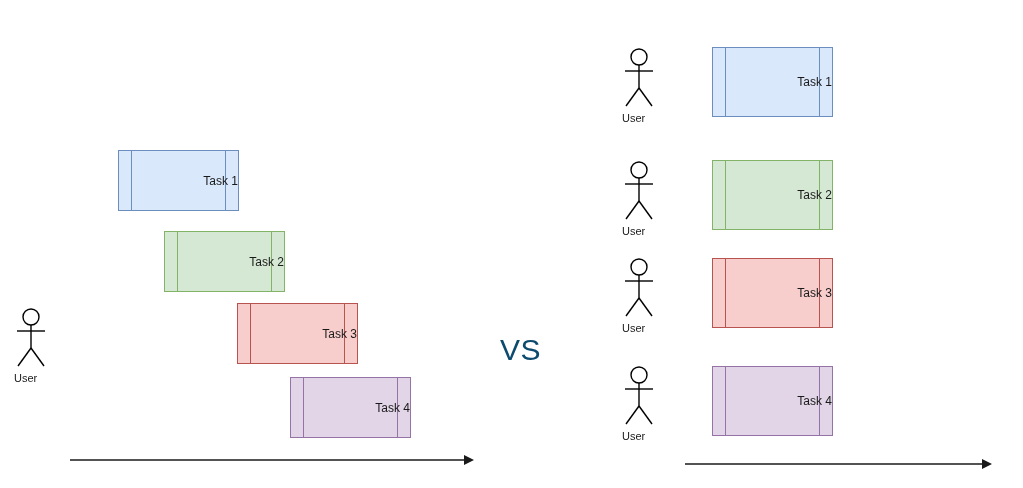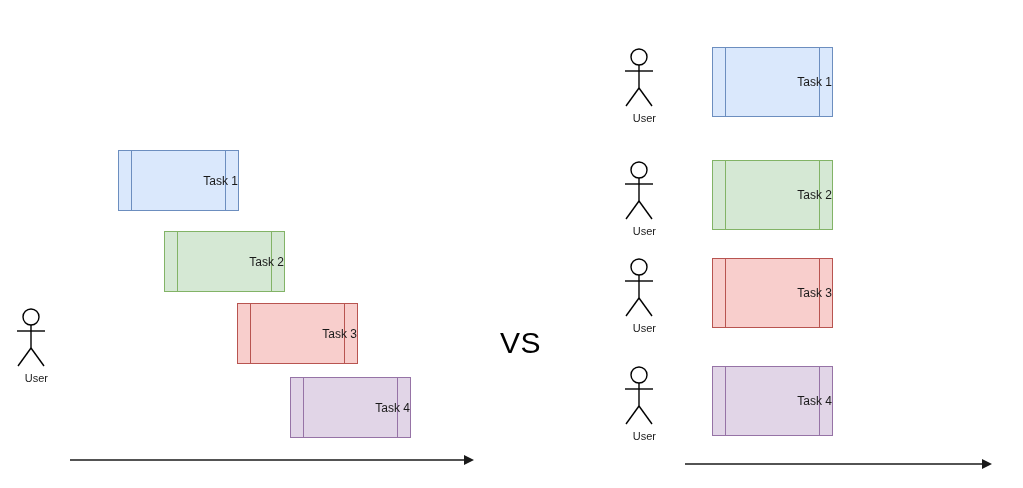--- a/index.html
+++ b/index.html
@@ -49,21 +49,21 @@
     pointer-events: none;
   }
 
   
   .actor {
     position: absolute;
     width: 34px;
   }
   .actor svg { display: block; }
   .actor-label {
-    text-align: right;
+    text-align: left;
     font-size: 11px;
     line-height: 13px;
     color: #1a1a1a;
     margin-top: 2px;
     font-family: "Liberation Sans", sans-serif;
     white-space: nowrap;
   }
 
   
   .timeline { position: absolute; }
@@ -117,21 +117,21 @@
         <span class="task-label" style="color: rgb(26, 26, 26);">Task 4</span>
       </div>
       <div class="timeline" style="left: 70px; top: 453px;">
         <svg width="404" height="14" viewBox="0 0 404 14">
           <line x1="0" y1="7" x2="396" y2="7" stroke="#1a1a1a" stroke-width="1.6"></line>
           <polygon points="394,2 404,7 394,12" fill="#1a1a1a"></polygon>
         </svg>
       </div>
     </div>
 
-  <div id="vs-text" style="left: 500px; top: 328px; color: #000000;">VS</div>
+  <div id="vs-text" style="left: 500px; top: 335px; color: #0c4a6e;">VS</div>
 
   <div id="right-panel">
       <div class="actor" style="left: 622px; top: 48px;">
         <svg width="34" height="62" viewBox="0 0 34 62">
           <circle cx="17" cy="9" r="8" fill="none" stroke="#000" stroke-width="1.4"></circle>
           <line x1="17" y1="17" x2="17" y2="40" stroke="#000" stroke-width="1.4"></line>
           <line x1="3" y1="23" x2="31" y2="23" stroke="#000" stroke-width="1.4"></line>
           <line x1="17" y1="40" x2="4" y2="58" stroke="#000" stroke-width="1.4"></line>
           <line x1="17" y1="40" x2="30" y2="58" stroke="#000" stroke-width="1.4"></line>
         </svg>

